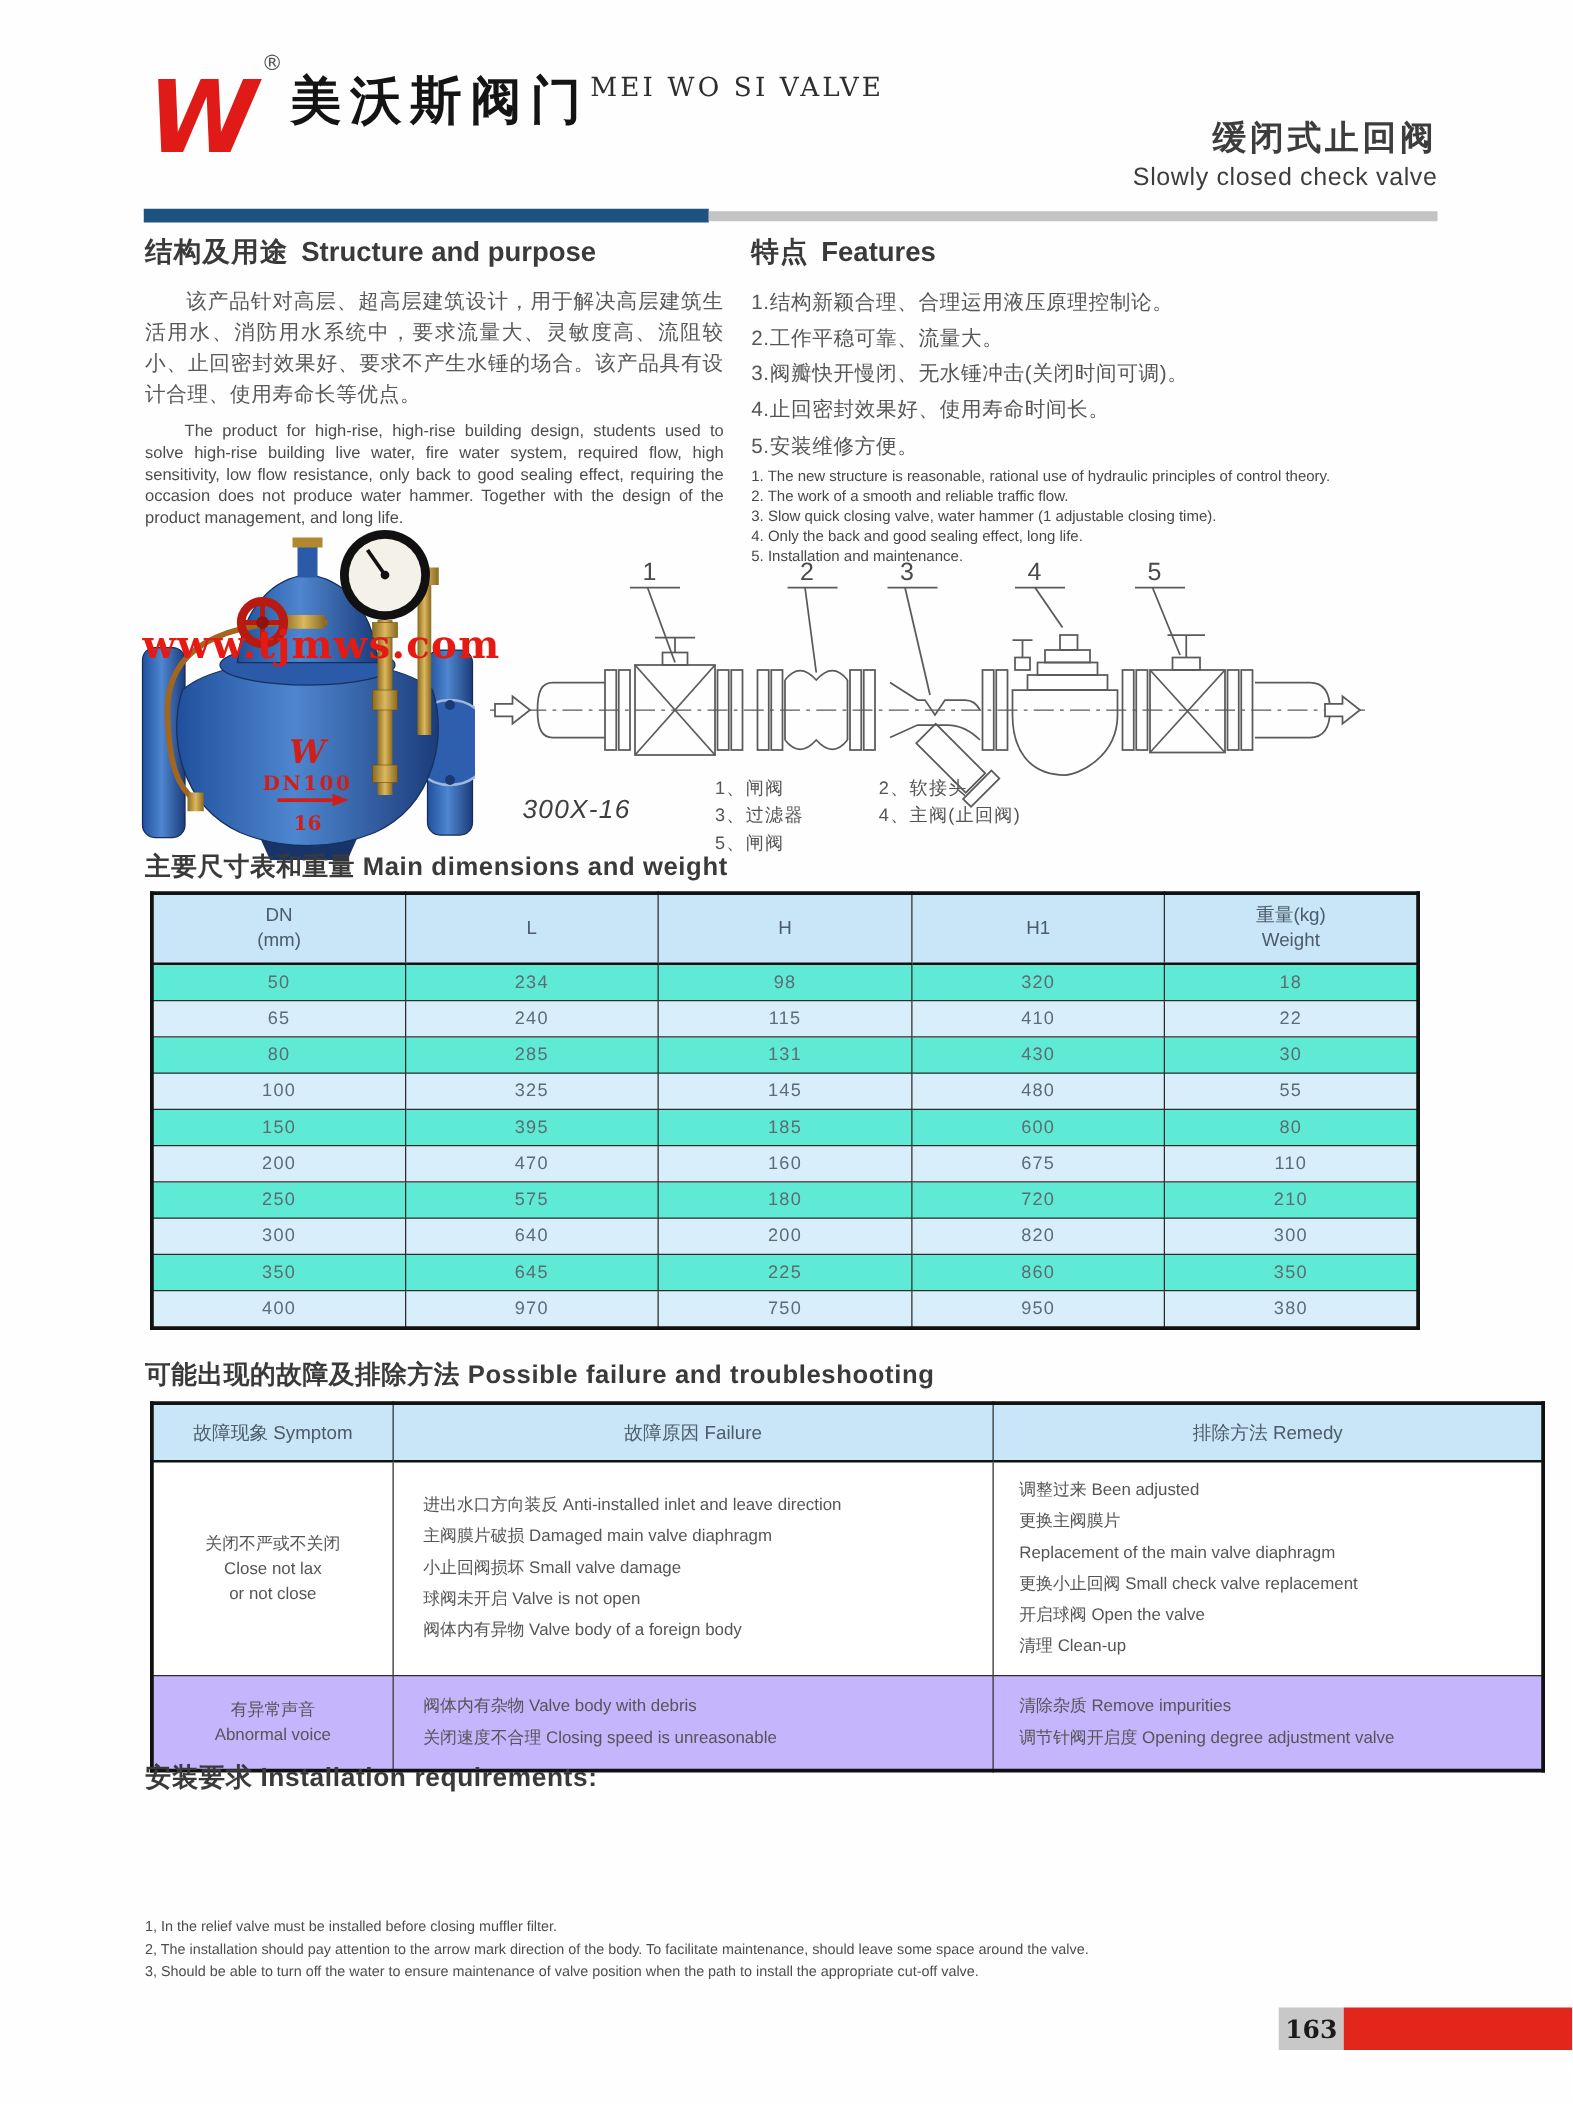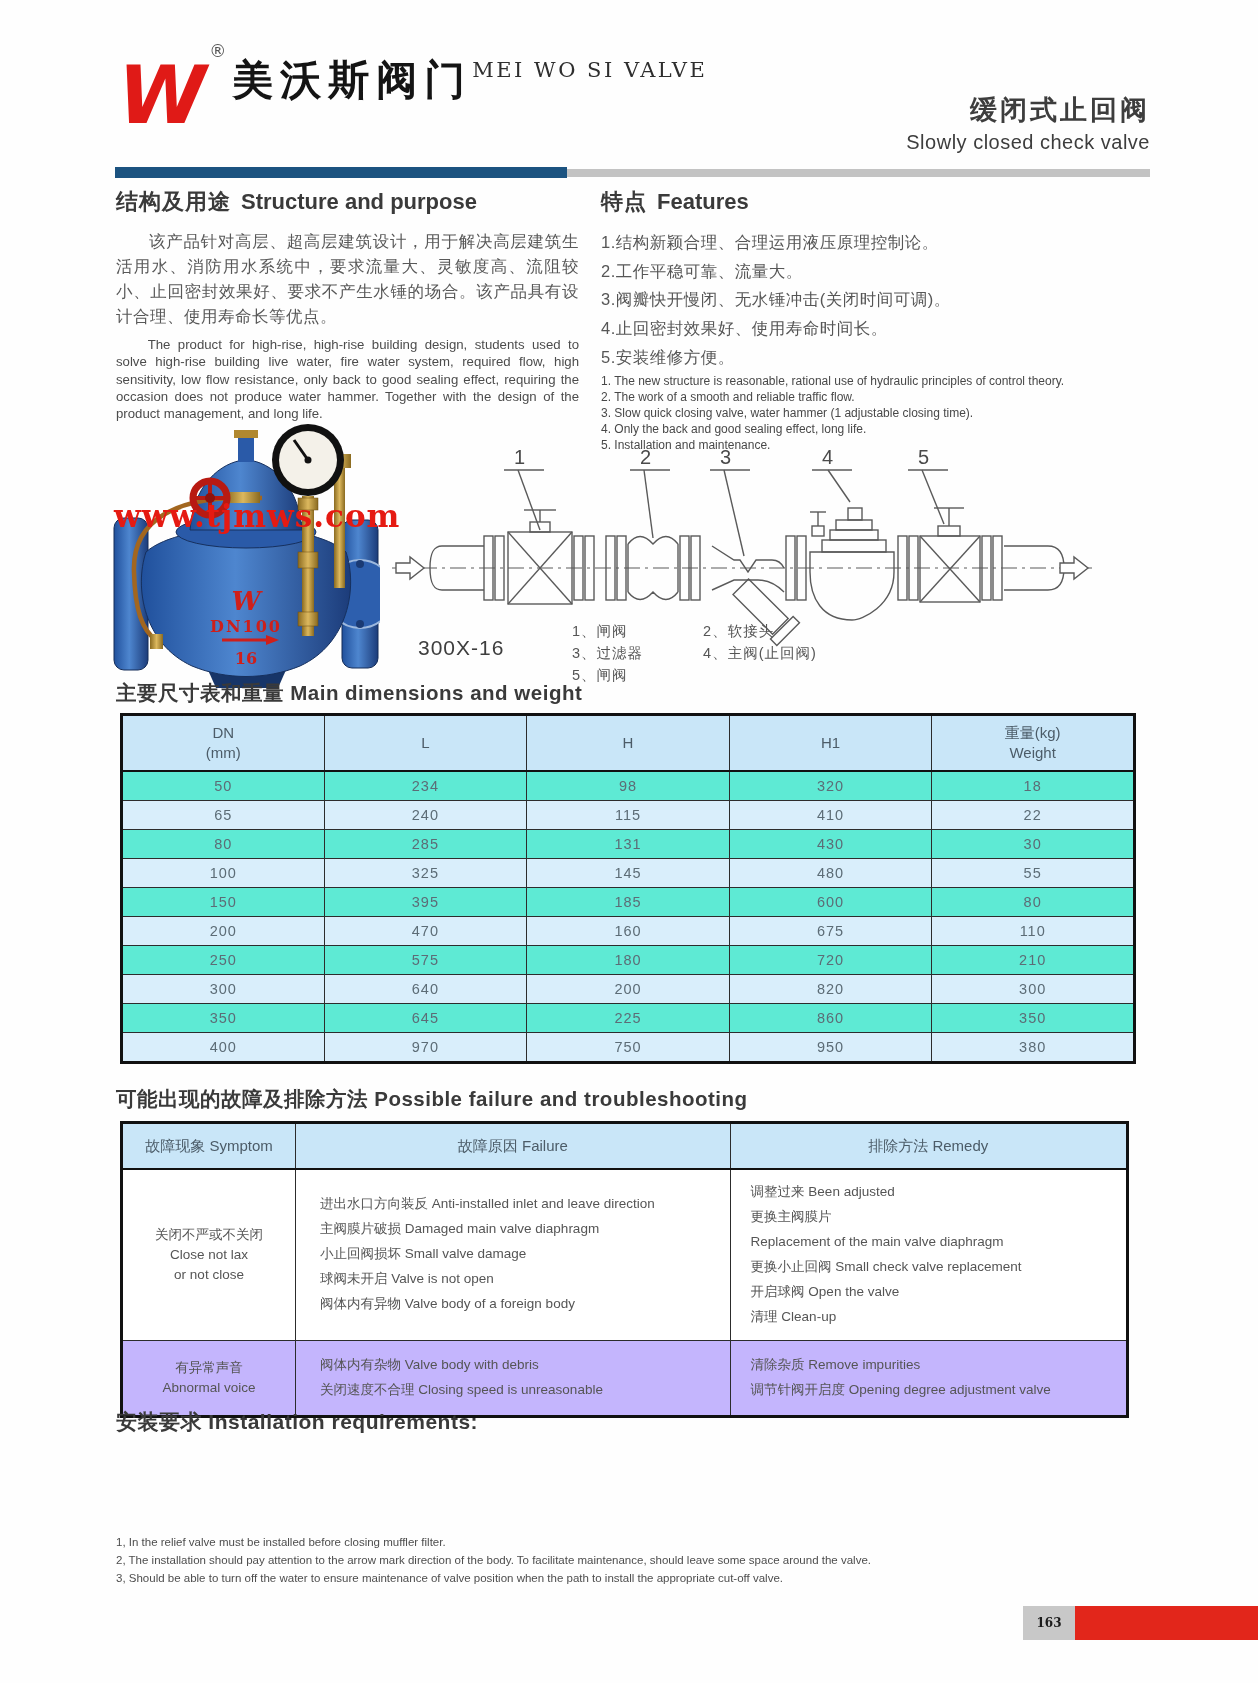--- a/index.html
+++ b/index.html
@@ -36,37 +36,37 @@
   .feat-en{margin-top:1px;}
   .feat-en .feat-item{font-size:12px;line-height:1.35;color:#484848;}
 
   
   .photo{position:absolute;left:112px;top:402px;width:268px;height:286px;}
   .watermark{position:absolute;left:2px;top:96px;font-family:"DejaVu Serif",serif;font-weight:bold;
              font-size:31px;color:#e51a12;white-space:nowrap;letter-spacing:1px;z-index:5;}
 
   
   .diagram{position:absolute;left:392px;top:440px;width:700px;height:214px;}
-  .model-label{position:absolute;left:418px;top:636px;font-size:21px;color:#3e3e3e;letter-spacing:1px;}
+  .model-label{position:absolute;left:418px;top:636px;font-size:21px;color:#3e3e3e;letter-spacing:1px;font-style:italic;}
   .legend{position:absolute;left:572px;top:621px;display:flex;gap:60px;}
   .legend .lg-item{font-size:14.5px;color:#555;line-height:1.5;letter-spacing:1px;}
 
   
   .dim-h{position:absolute;left:116px;top:679px;font-size:20.5px;font-weight:bold;color:#3a3a3a;letter-spacing:0.5px;}
   .dim-table{position:absolute;left:120px;top:713px;width:1016px;border-collapse:collapse;
              border:3px solid #111;}
   .dim-table th,.dim-table td{border:1px solid #2c2c2c;text-align:center;}
   .dim-table thead th{background:#c9e6f8;height:52px;font-size:15px;font-weight:normal;
                       color:#4c5c68;border-bottom:2px solid #111;width:20%;line-height:1.35;}
   .dim-table td{height:26px;font-size:14.5px;color:#5c6c76;background:#5eead4;letter-spacing:1px;}
   .dim-table tbody tr:nth-child(even) td{background:#d9eefb;}
 
   
   .trb-h{position:absolute;left:116px;top:1085px;font-size:20.5px;font-weight:bold;color:#3a3a3a;letter-spacing:0.5px;}
-  .trb-table{position:absolute;left:120px;top:1121px;width:1009px;border-collapse:collapse;border:3px solid #111;}
+  .trb-table{position:absolute;left:120px;top:1121px;width:1116px;border-collapse:collapse;border:3px solid #111;}
   .trb-table th,.trb-table td{border:1px solid #2c2c2c;}
   .trb-table thead th{background:#c9e6f8;height:42px;font-size:15px;font-weight:normal;color:#4c5c68;
                       border-bottom:2px solid #111;}
   .trb-table .col-symptom{width:17.3%;}
   .trb-table .col-failure{width:43.2%;}
   .trb-table .col-remedy{width:39.5%;margin-top:20px;}
   .trb-table td{vertical-align:middle;font-size:13.5px;color:#555;background:#fff;}
   .trb-table .cell-symptom{text-align:center;line-height:1.5;}
   .trb-table .cell-failure{padding:12px 8px 12px 24px;}
   .trb-table .cell-failure div{line-height:1.85;}
@@ -79,21 +79,21 @@
   
   .inst-h{position:absolute;left:116px;top:1408px;font-size:21px;font-weight:bold;color:#3a3a3a;letter-spacing:0.5px;}
   .inst-cn{position:absolute;left:116px;top:1446px;width:1030px;}
   .inst-cn .inst-item{font-size:15.5px;line-height:1.86;color:#5e5e5e;letter-spacing:0.5px;}
   .inst-en{position:absolute;left:116px;top:1534px;width:1040px;}
   .inst-en .inst-item{font-size:11.5px;line-height:1.55;color:#4d4d4d;}
 
   
   .pagefoot{position:absolute;top:1606px;right:0;display:flex;height:34px;}
   .pn-box{width:52px;height:34px;background:#c8c8c8;display:flex;align-items:center;justify-content:center;
-          font-family:"DejaVu Serif",serif;font-weight:bold;font-size:12px;color:#1b1b1b;}
+          font-family:"DejaVu Serif",serif;font-weight:bold;font-size:20px;color:#1b1b1b;}
   .pn-red{width:183px;height:34px;background:#e2261b;}
 </style>
 </head>
 <body>
 
 <div class="page">
 
   <div class="logo">
     <div class="logo-mark"><span>W</span><sup>®</sup></div>
     <div class="brand-text">

